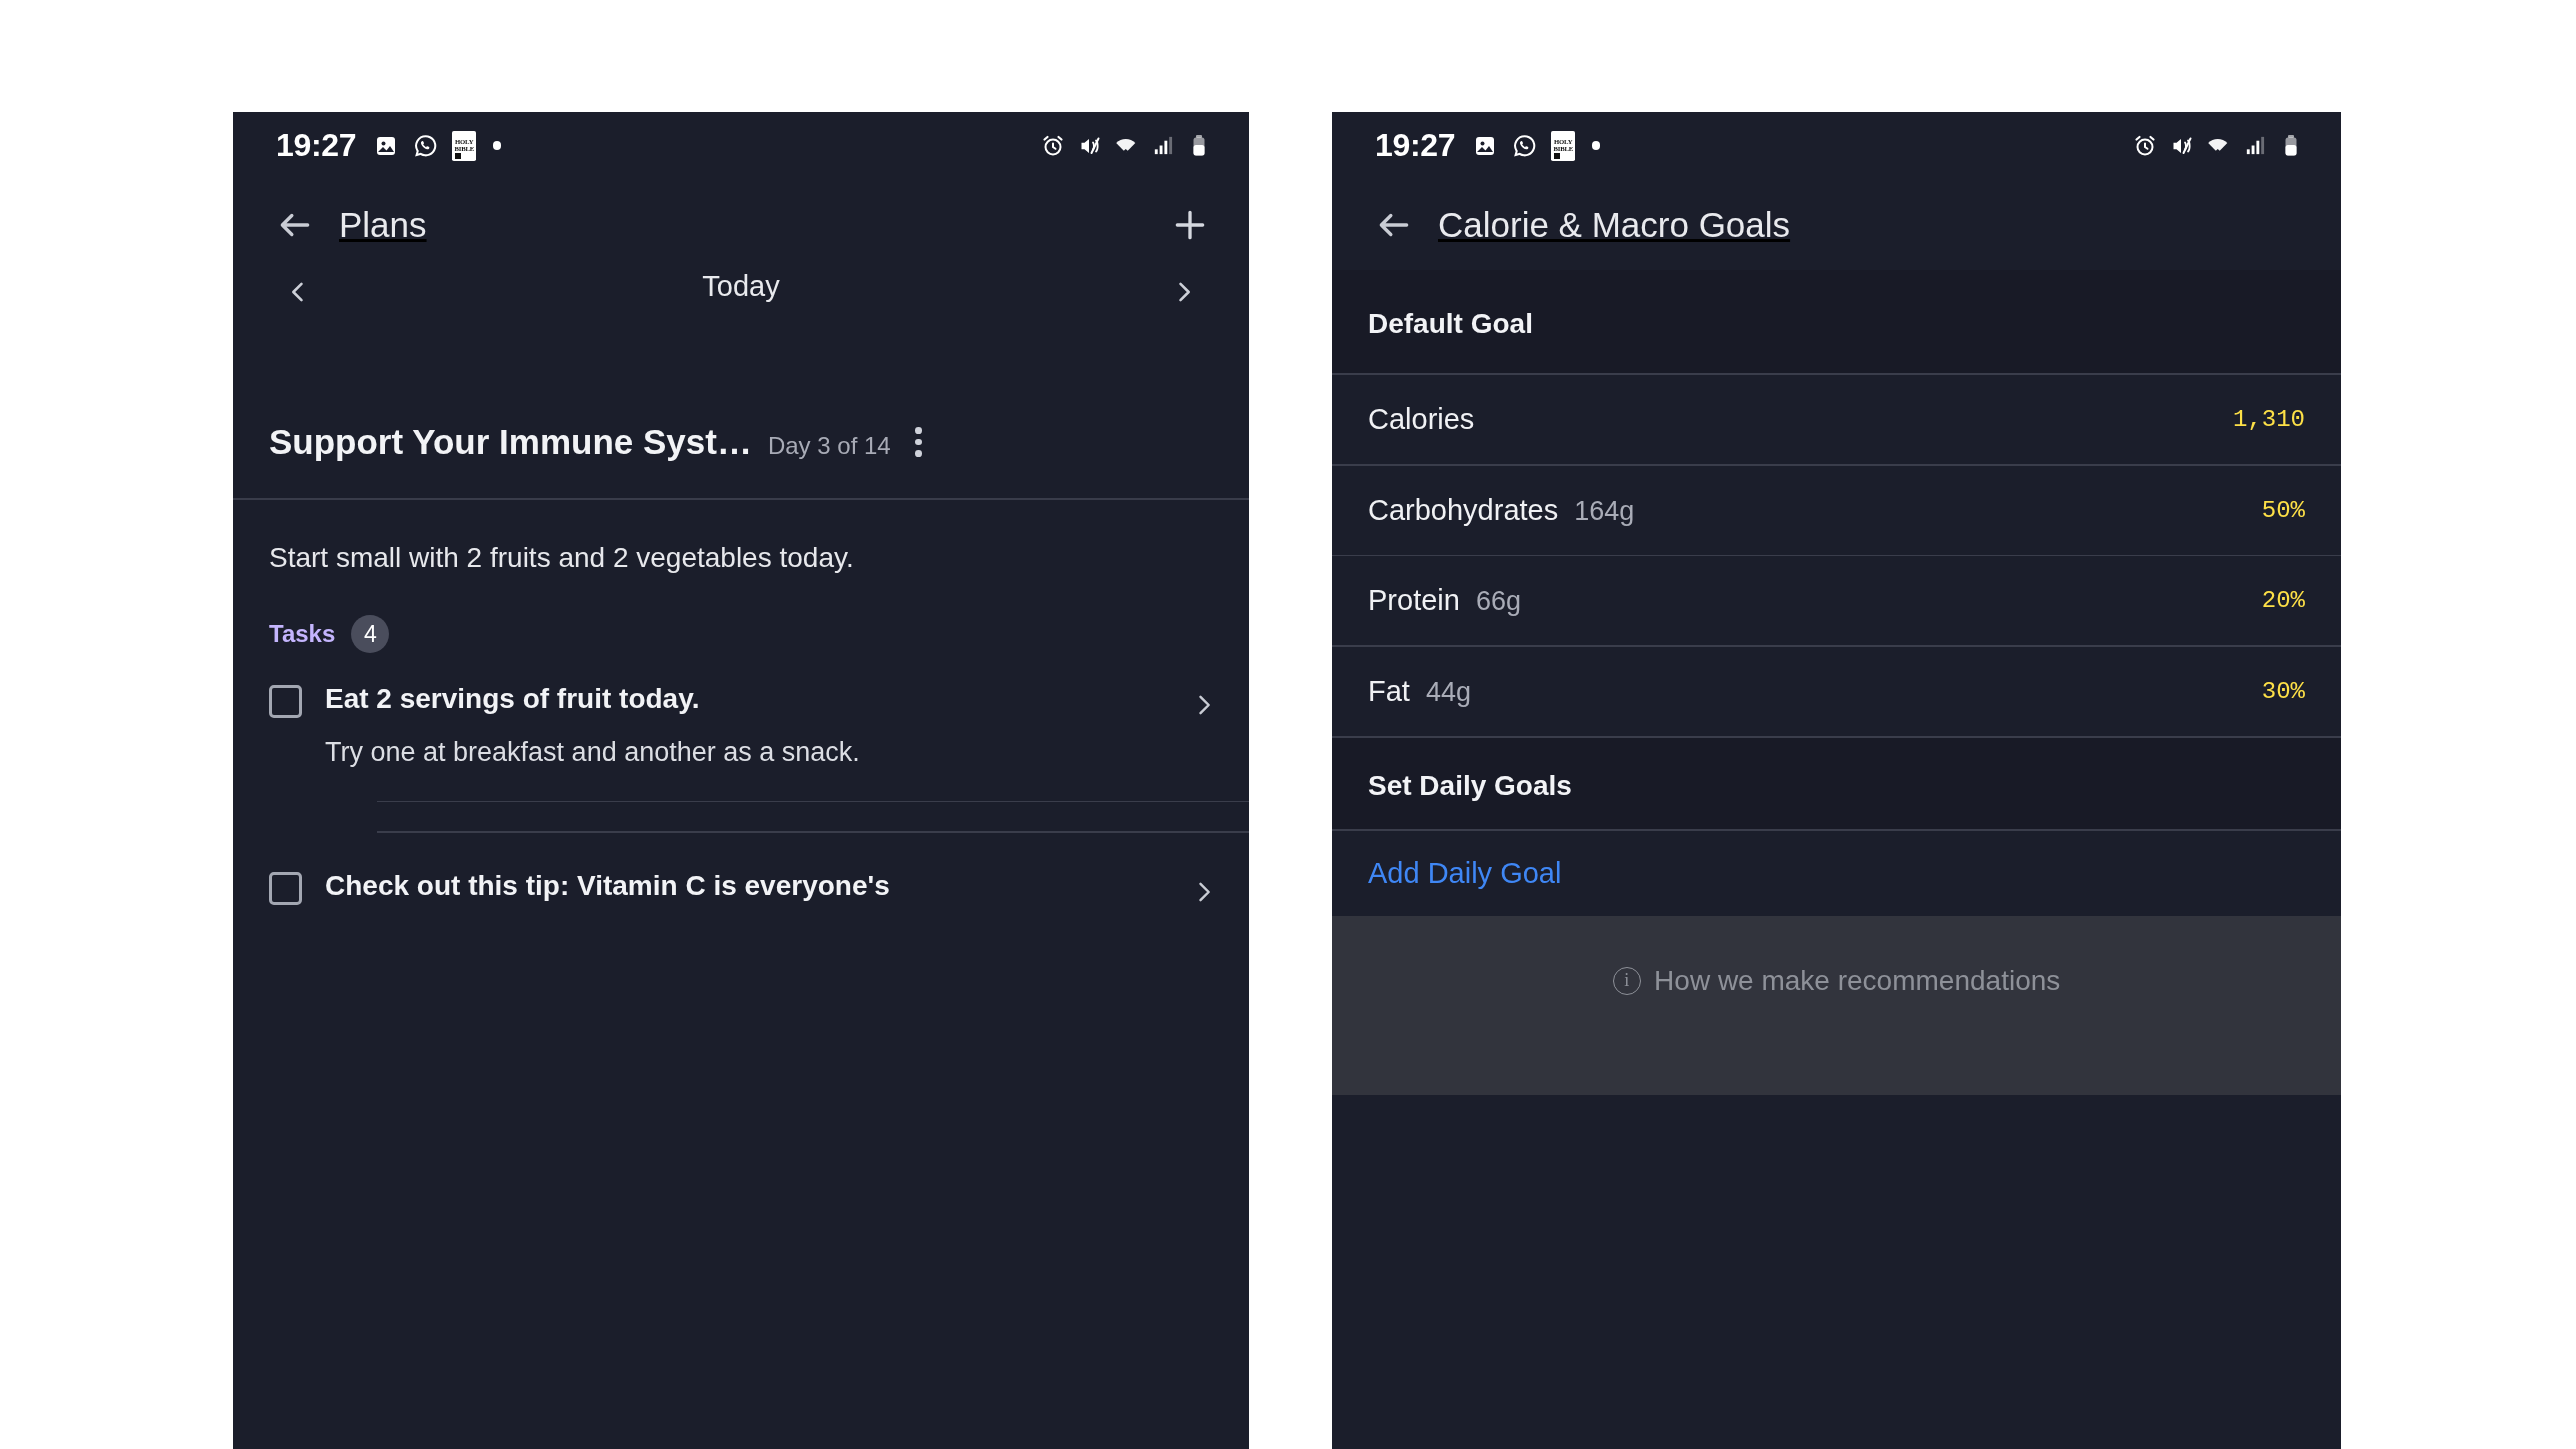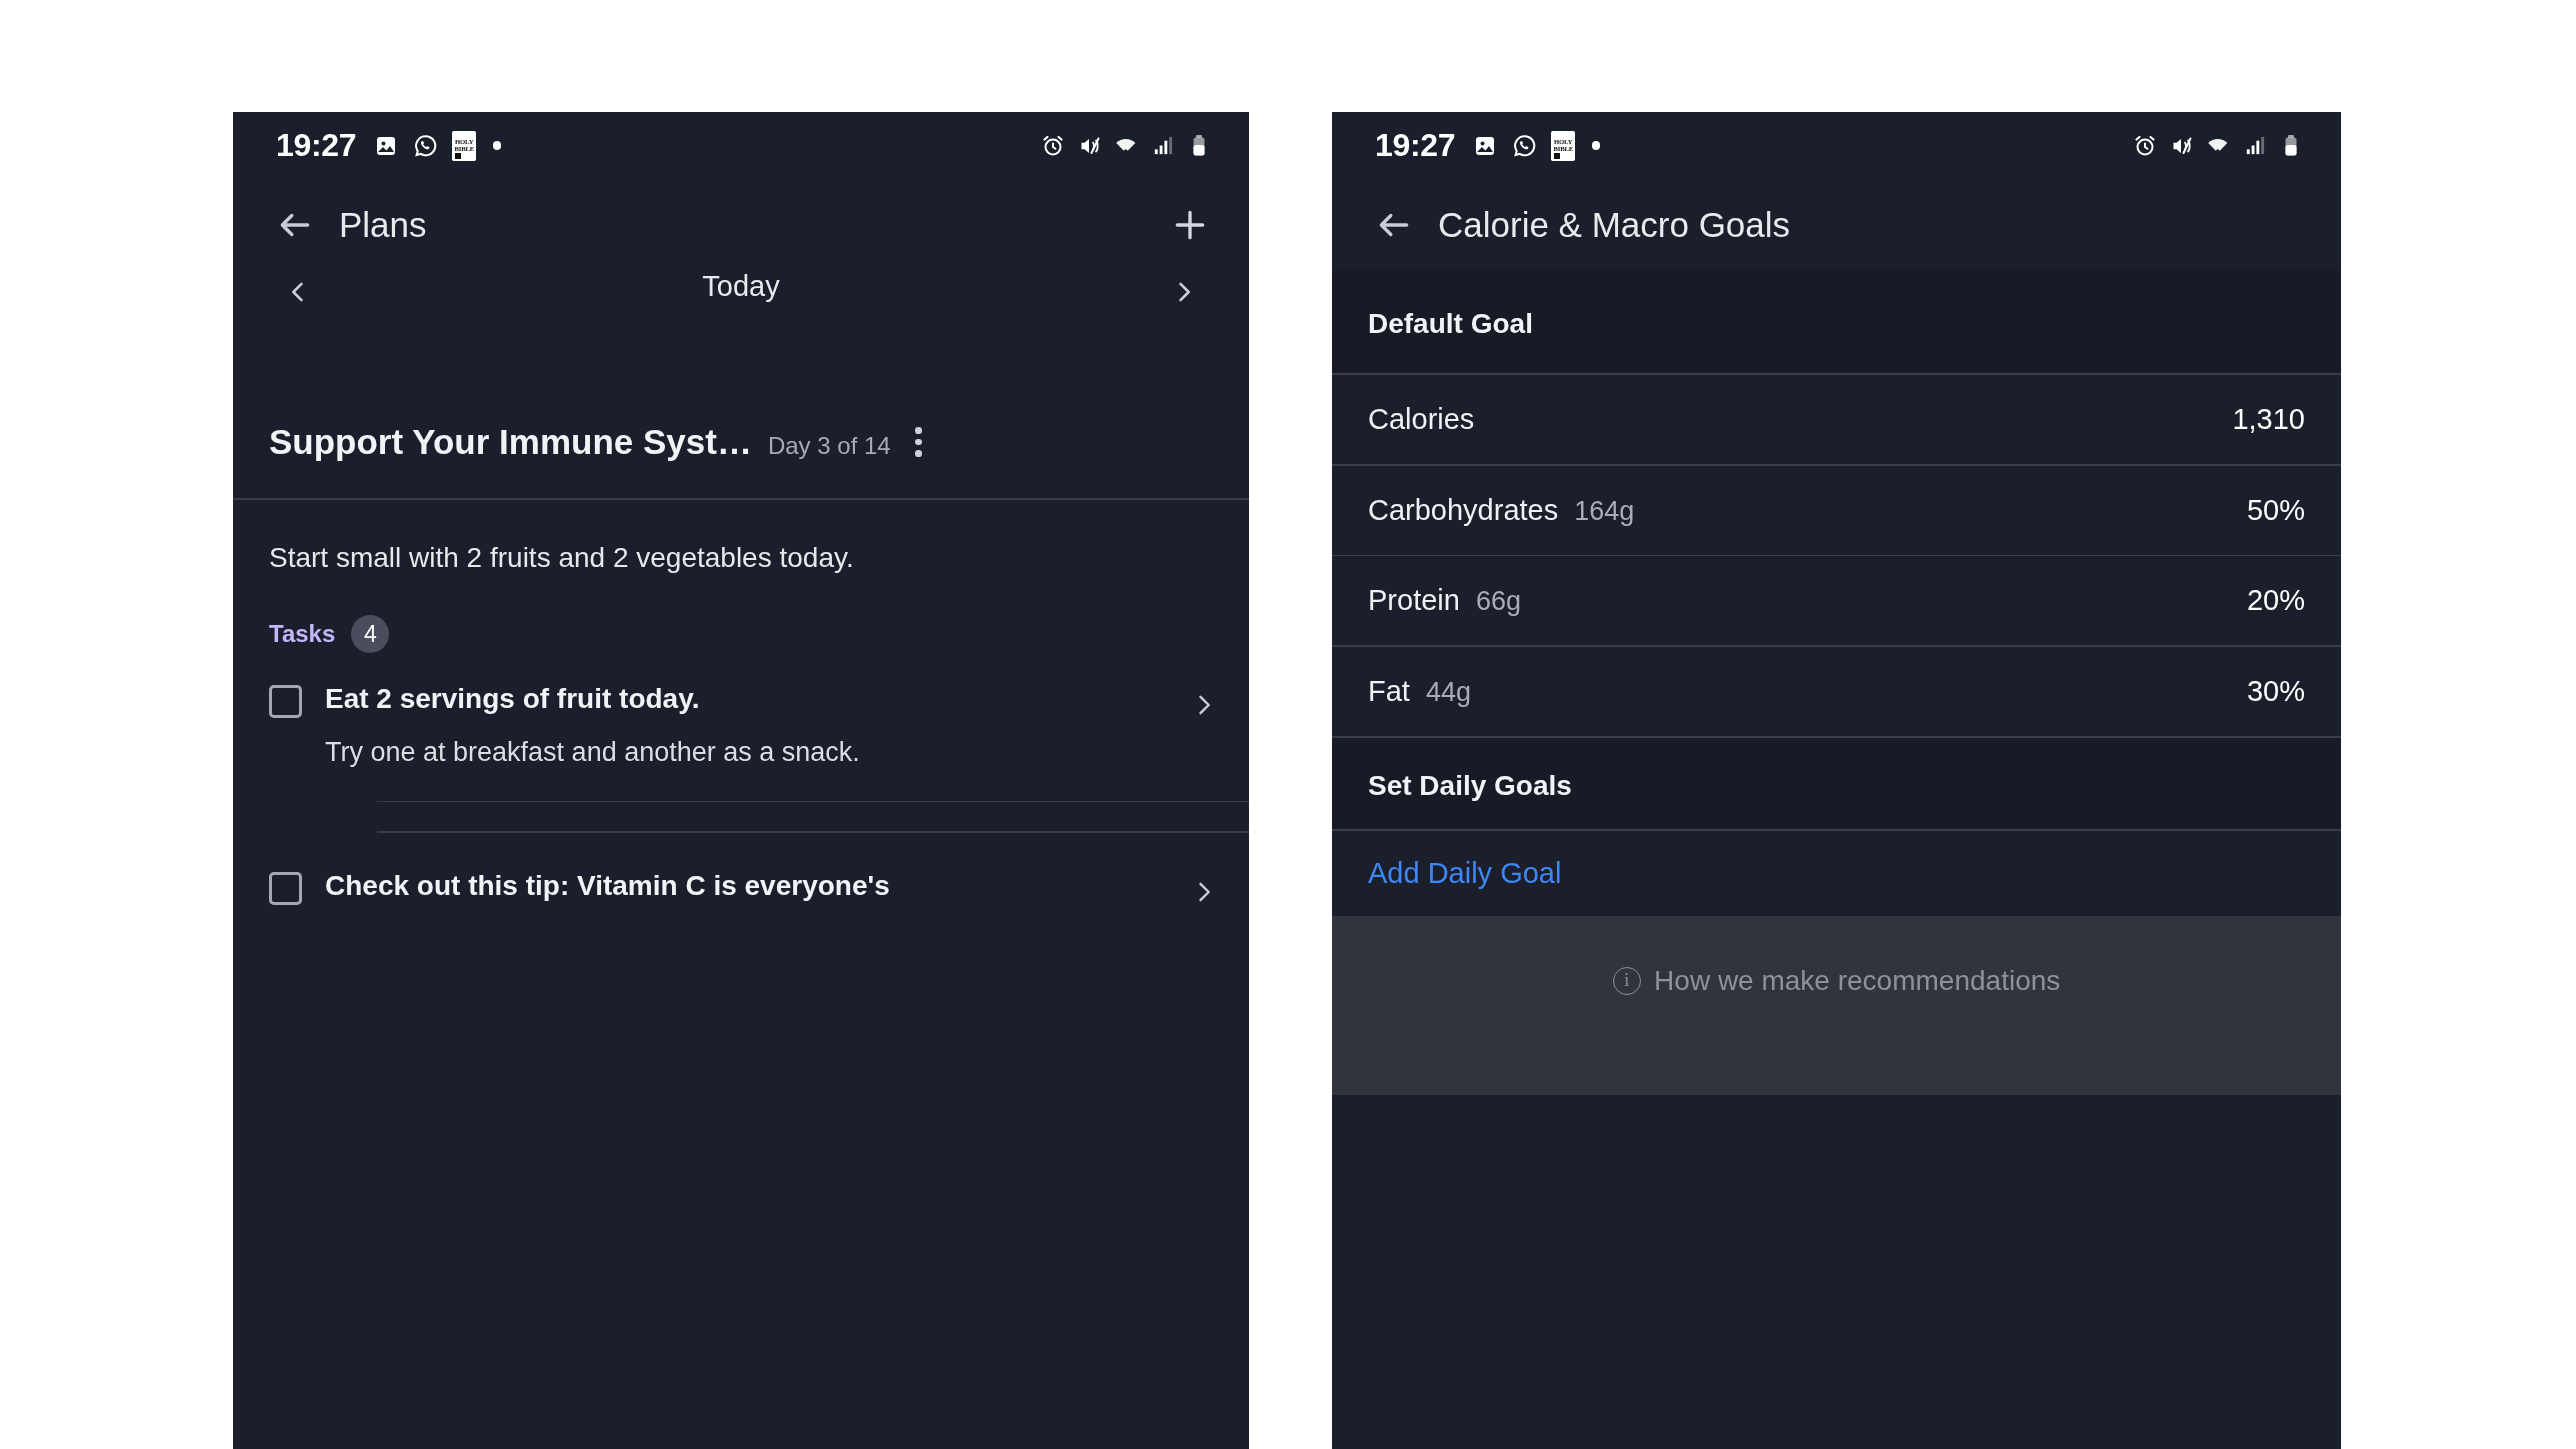--- a/index.html
+++ b/index.html
@@ -92,20 +92,21 @@
     width: 5.5px; height: 5.5px;
     background: #111;
   }
 
   
   .navbar {
     height: 91px;
     display: flex;
     align-items: center;
     padding: 0 33px 0 36px;
+    text-decoration: underline;
   }
   .nav-back {
     width: 52px; height: 52px;
     display: flex; align-items: center; justify-content: center;
     flex: 0 0 auto;
   }
   .nav-title {
     font-size: 35px;
     font-weight: 400;
     color: #e9eaee;
@@ -288,22 +289,23 @@
   }
   .goal-name {
     font-size: 29px;
     color: #f0f1f4;
   }
   .goal-grams {
     font-size: 27px;
     color: #a9acb7;
   }
   .goal-value {
-    font-size: 29px;
-    color: #ffffff;
+    font-size: 24px;
+    color: #fde047;
+    font-family: Liberation Mono, monospace;
   }
 
   .link-row {
     padding: 0 36px;
     height: 85px;
     display: flex;
     align-items: center;
   }
   .link-row a {
     font-size: 29px;

